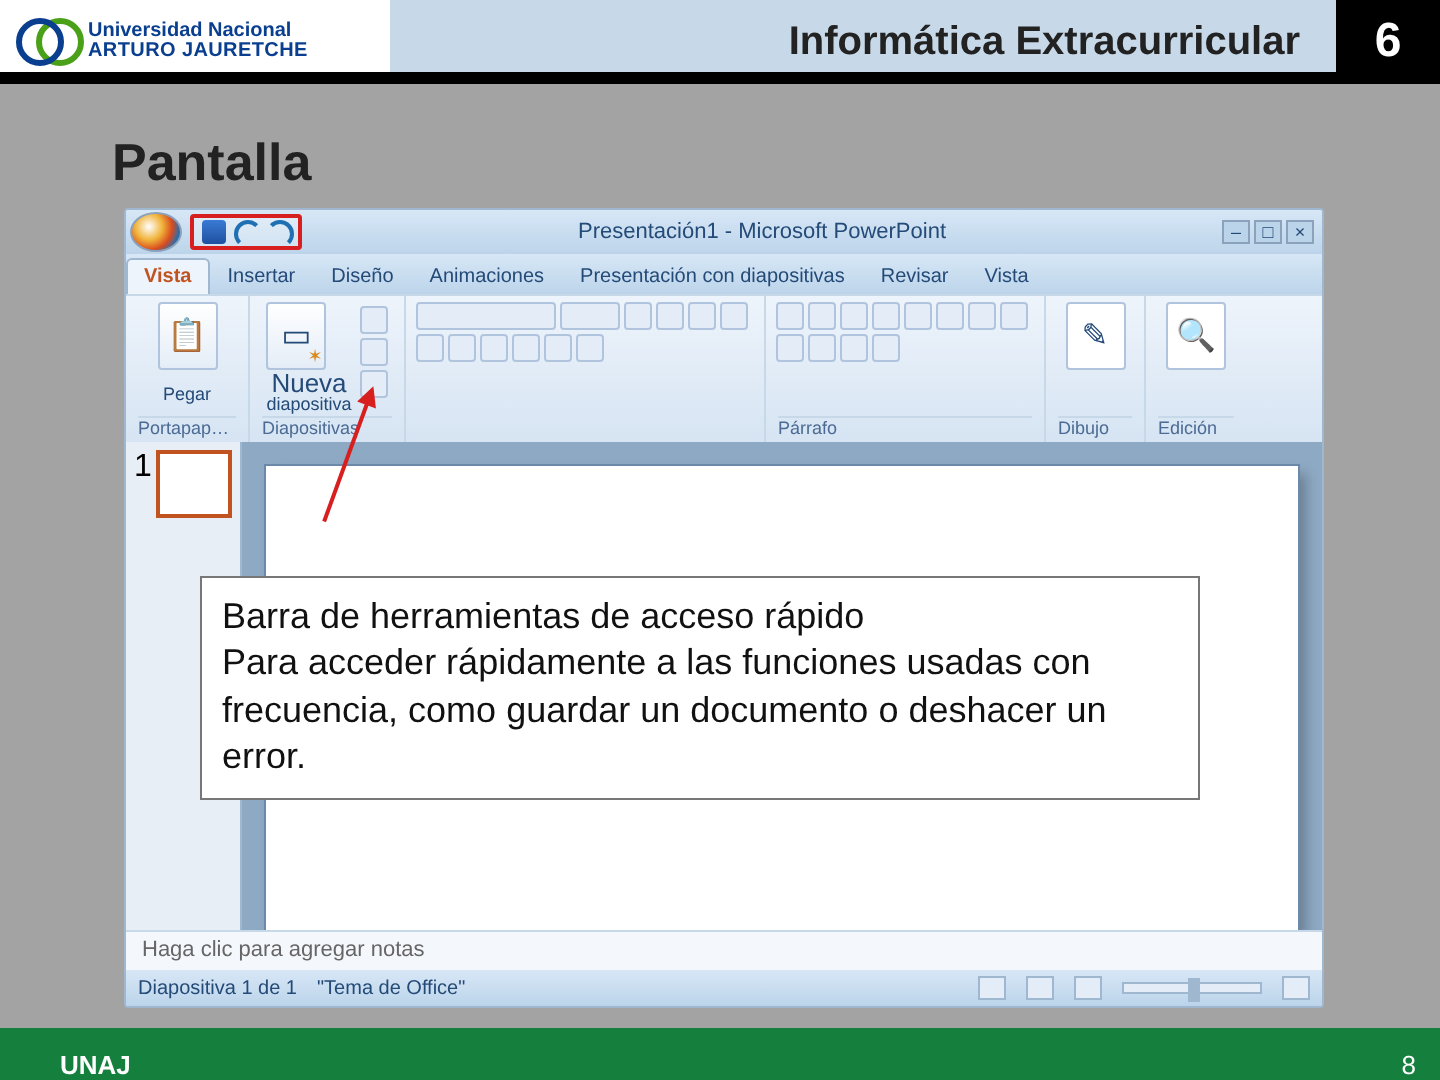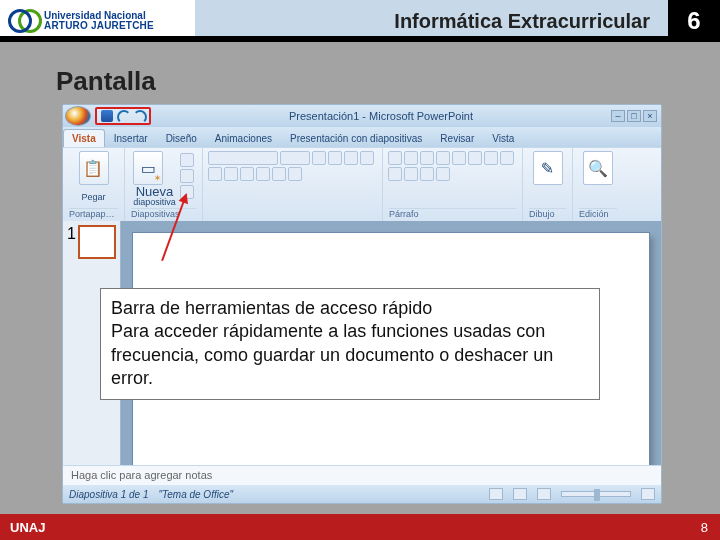--- a/index.html
+++ b/index.html
@@ -67,32 +67,32 @@
   .thumb { width:46px; height:34px; background:#fff; border:2px solid #c0531f; }
   .thumbwrap{display:flex; gap:2px; align-items:flex-start;}
   .slidearea { flex:1; background:#8ea9c4; display:flex; align-items:flex-start; justify-content:center; padding:12px 12px 0 12px; }
   .slidecanvas { width:100%; height:100%; background:#fff; box-shadow:0 0 0 1px #6b89a8, 4px 4px 6px rgba(0,0,0,0.25); }
 
   .arrow { position:absolute; left:122px; top:90px; width:2px; height:70px; background:#d81f1f; transform:rotate(20deg); transform-origin:top; z-index:5;}
   .arrow::before{ content:""; position:absolute; top:-2px; left:-4px; width:0;height:0;border-left:5px solid transparent;border-right:5px solid transparent;border-bottom:10px solid #d81f1f;}
 
   
   .notesbar { position:absolute; left:0; right:0; bottom:18px; height:20px; background:#f4f7fb; border-top:1px solid #c7d9e8; font-size:11px; color:#666; padding:3px 8px;}
-  .statusbar { position:absolute; left:0; right:0; bottom:0; height:18px; background:linear-gradient(#d7e7f6,#bcd4ea); font-size:10px; color:#244a78; display:flex; align-items:center; padding:0 6px; gap:10px;font-style:italic;}
+  .statusbar { position:absolute; left:0; right:0; bottom:0; height:18px; background:linear-gradient(#d7e7f6,#bcd4ea); font-size:10px; color:#244a78; display:flex; align-items:center; padding:0 6px; gap:10px;}
   .statusbar .spacer{flex:1;}
   .viewbtn{width:14px;height:12px;background:#e4edf7;border:1px solid #9fb7cf;}
   .zoom{width:70px;height:6px;background:#e4edf7;border:1px solid #9fb7cf;position:relative;}
   .zoom::after{content:"";position:absolute;left:32px;top:-3px;width:6px;height:12px;background:#9fb7cf;}
 
   
   .callout { position:absolute; left:100px; top:246px; width:500px; background:#fff; border:1px solid #777; padding:8px 10px; font-size:18px; line-height:1.3; color:#111; z-index:10; font-family:Arial, sans-serif;}
   .callout .t1 { font-weight:normal; }
 
   
-  .footer { position:absolute; left:0; right:0; bottom:0; height:26px; background:#b91c1c; color:#fff; display:flex; align-items:center; font-size:13px;}
+  .footer { position:absolute; left:0; right:0; bottom:0; height:26px; background:#15803d; color:#fff; display:flex; align-items:flex-end; font-size:13px;padding-left:20px;}
   .footer .uni { margin-left:10px; font-weight:bold;}
   .footer .pnum { margin-left:auto; margin-right:12px; }
 </style>
 </head>
 <body>
 
 <div class="slide">
 
   <div class="header">
     <div class="header-white">

